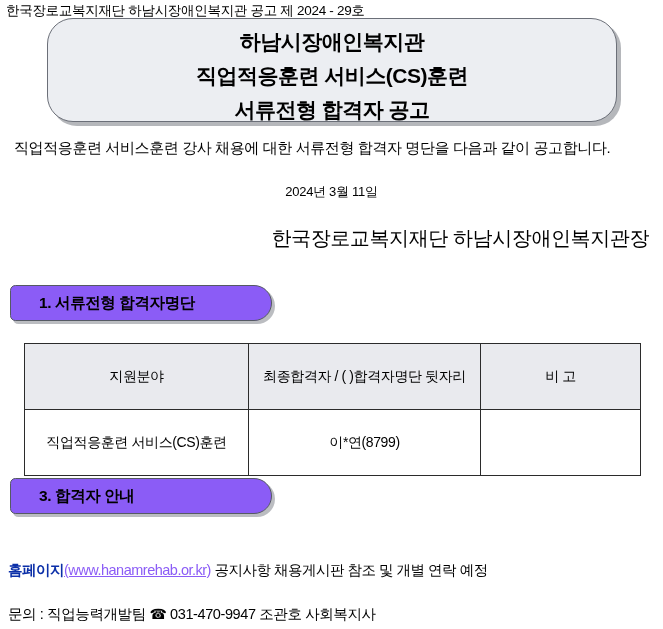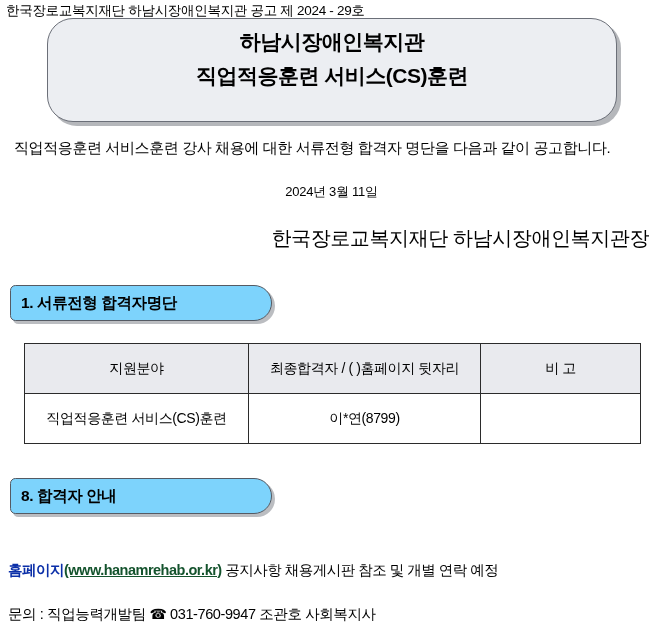--- a/index.html
+++ b/index.html
@@ -80,30 +80,30 @@
     font-size: 20px;
     letter-spacing: -0.4px;
     white-space: nowrap;
   }
 
   
   .pill {
     position: absolute;
     height: 36px;
     border: 1.5px solid #555a63;
-    background: #7dd3fc;
+    background: #8b5cf6;
     box-shadow: 3px 3px 0 rgba(120,124,132,0.5);
     box-sizing: border-box;
     border-top-left-radius: 6px;
     border-bottom-left-radius: 6px;
     border-top-right-radius: 20px;
     border-bottom-right-radius: 20px;
     display: flex;
     align-items: center;
-    padding-left: 10px;
+    padding-left: 28px;
     font-weight: bold;
     font-size: 15.5px;
     letter-spacing: -0.4px;
     white-space: nowrap;
   }
   .pill1 { top: 285px; left: 10px; width: 262px; }
   .pill2 { top: 478px; left: 10px; width: 262px; }
 
   table.result {
     position: absolute;
@@ -113,21 +113,21 @@
     border-collapse: collapse;
     table-layout: fixed;
   }
   table.result th, table.result td {
     border: 1px solid #2b2b2b;
     height: 33px;
     font-size: 14px;
     letter-spacing: -0.4px;
     text-align: center;
     vertical-align: middle;
-    padding: 8px 4px;
+    padding: 16px 4px;
   }
   table.result th {
     background: #e9eaee;
     font-weight: normal;
   }
   table.result td {
     background: #ffffff;
   }
   .col1 { width: 224px; }
   .col2 { width: 232px; }
@@ -147,22 +147,22 @@
     left: 8px;
     font-size: 14.5px;
     letter-spacing: -0.5px;
     white-space: nowrap;
   }
   .blue-bold {
     color: #0b2fa8;
     font-weight: bold;
   }
   .blue-link {
-    color: #14532d;
-    font-weight: bold;
+    color: #8b5cf6;
+    font-weight: normal;
     text-decoration: underline;
   }
   .contact {
     position: absolute;
     top: 605px;
     left: 8px;
     font-size: 14.5px;
     letter-spacing: -0.4px;
     white-space: nowrap;
   }
@@ -173,58 +173,59 @@
 </head>
 <body>
 
 <div class="doc">
 
   <div class="header-line">한국장로교복지재단  하남시장애인복지관  공고  제 2024 - 29호</div>
 
   <div class="title-box">
     <div class="t-line t1">하남시장애인복지관</div>
     <div class="t-line t2">직업적응훈련 서비스(CS)훈련</div>
+    <div class="t-line t3">서류전형 합격자 공고</div>
   </div>
 
   <div class="intro">직업적응훈련 서비스훈련 강사 채용에 대한 서류전형 합격자 명단을 다음과 같이 공고합니다.</div>
   <div class="date-line">2024년 3월 11일</div>
   <div class="sign-line">한국장로교복지재단 하남시장애인복지관장</div>
 
   <div class="pill pill1">
     <span>1. 서류전형 합격자명단</span>
   </div>
 
   <table class="result">
     <colgroup>
       <col class="col1">
       <col class="col2">
       <col class="col3">
     </colgroup>
     <thead>
       <tr>
         <th>지원분야</th>
-        <th>최종합격자 / ( )홈페이지 뒷자리</th>
+        <th>최종합격자 / ( )합격자명단 뒷자리</th>
         <th>비 고</th>
       </tr>
     </thead>
     <tbody>
       <tr>
         <td>직업적응훈련 서비스(CS)훈련</td>
         <td>이*연(8799)</td>
         <td></td>
       </tr>
     </tbody>
   </table>
 
   <div class="pill pill2">
-    <span>8. 합격자 안내</span>
+    <span>3. 합격자 안내</span>
   </div>
 
 
   <div class="note2">
     <span class="blue-bold">홈페이지</span><span class="blue-link">(www.hanamrehab.or.kr)</span><span> 공지사항 채용게시판 참조 및 개별 연락 예정</span>
   </div>
 
   <div class="contact">
-    <span>문의 : 직업능력개발팀 </span><span class="phone-icon">☎</span><span> 031-760-9947 조관호 사회복지사</span>
+    <span>문의 : 직업능력개발팀 </span><span class="phone-icon">☎</span><span> 031-470-9947 조관호 사회복지사</span>
   </div>
 
 </div>
 
 </body></html>

